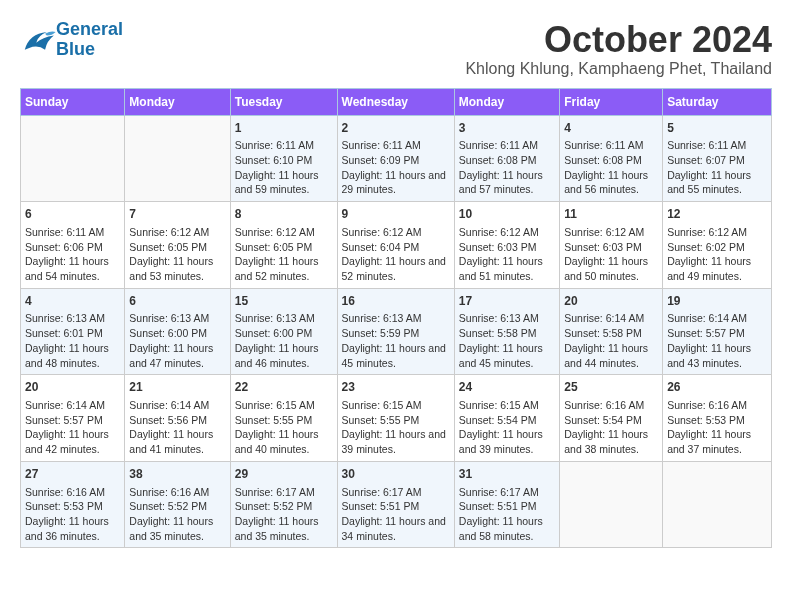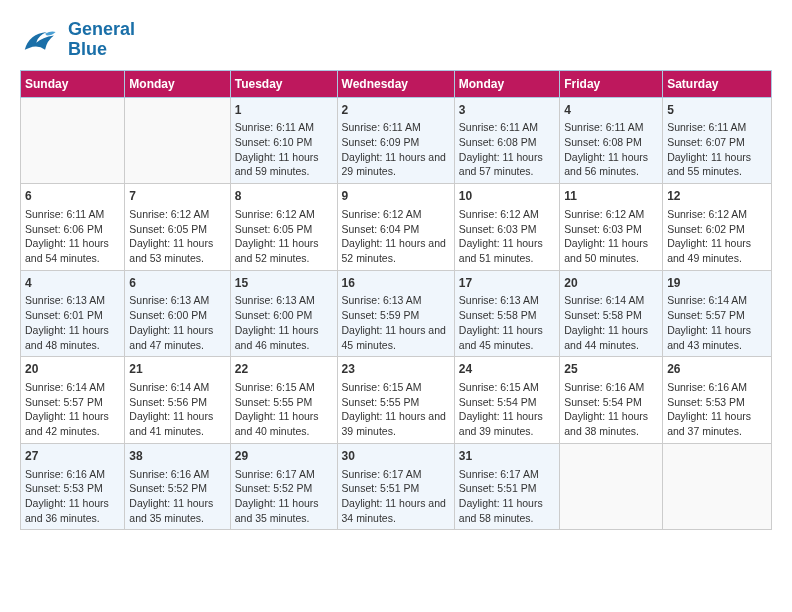--- a/index.html
+++ b/index.html
@@ -12,21 +12,21 @@
     }
     .header {
       display: flex;
       justify-content: space-between;
       align-items: flex-start;
       margin-bottom: 10px;
     }
     .logo {
       display: flex;
       align-items: center;
-      gap: 12px;
+      gap: 0;
     }
     .logo-text {
       font-size: 18px;
       font-weight: bold;
       color: #333;
       line-height: 1.1;
     }
     .logo-text span {
       color: #1a6fa8;
     }
@@ -46,21 +46,21 @@
     .location-title {
       font-size: 16px;
       color: #555;
     }
     table {
       width: 100%;
       border-collapse: collapse;
       font-size: 11px;
     }
     thead tr {
-      background-color: #be185d;
+      background-color: #8b5cf6;
       color: #fff;
     }
     thead th {
       padding: 6px 4px;
       text-align: left;
       font-size: 12px;
       font-weight: bold;
       border: 1px solid #aac8e0;
     }
     tbody tr {
@@ -99,20 +99,22 @@
     <svg class="logo-bird" viewBox="0 0 40 34" xmlns="http://www.w3.org/2000/svg">
       <path d="M5,28 Q10,10 30,8 Q20,12 18,20 Q25,14 38,12 Q30,18 28,28 Q20,22 10,26 Z" fill="#1a6fa8"></path>
       <path d="M28,10 Q35,6 40,8 Q36,12 30,12 Z" fill="#4a9fd4"></path>
     </svg>
     <div class="logo-text">
       <div><span>General</span></div>
       <div><span style="color:#1a6fa8;">Blue</span></div>
     </div>
   </div>
   <div class="title-block">
+    <div class="month-title">October 2024</div>
+    <div class="location-title">Khlong Khlung, Kamphaeng Phet, Thailand</div>
   </div>
 </div>
 
 <table>
   <thead>
     <tr>
       <th>Sunday</th>
       <th>Monday</th>
       <th>Tuesday</th>
       <th>Wednesday</th>

